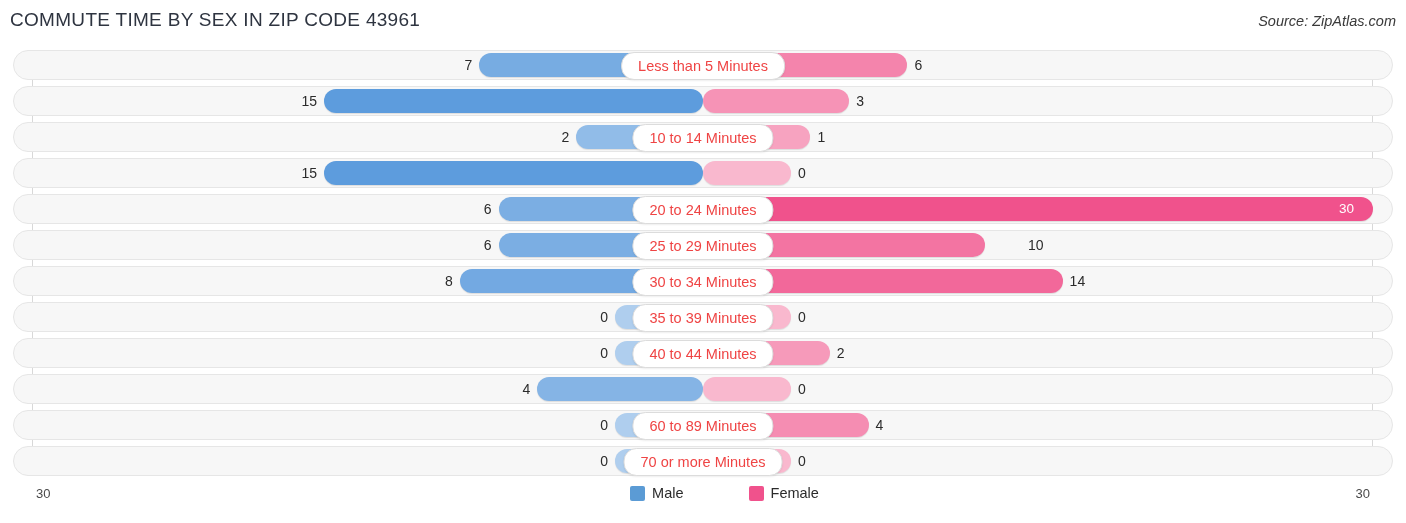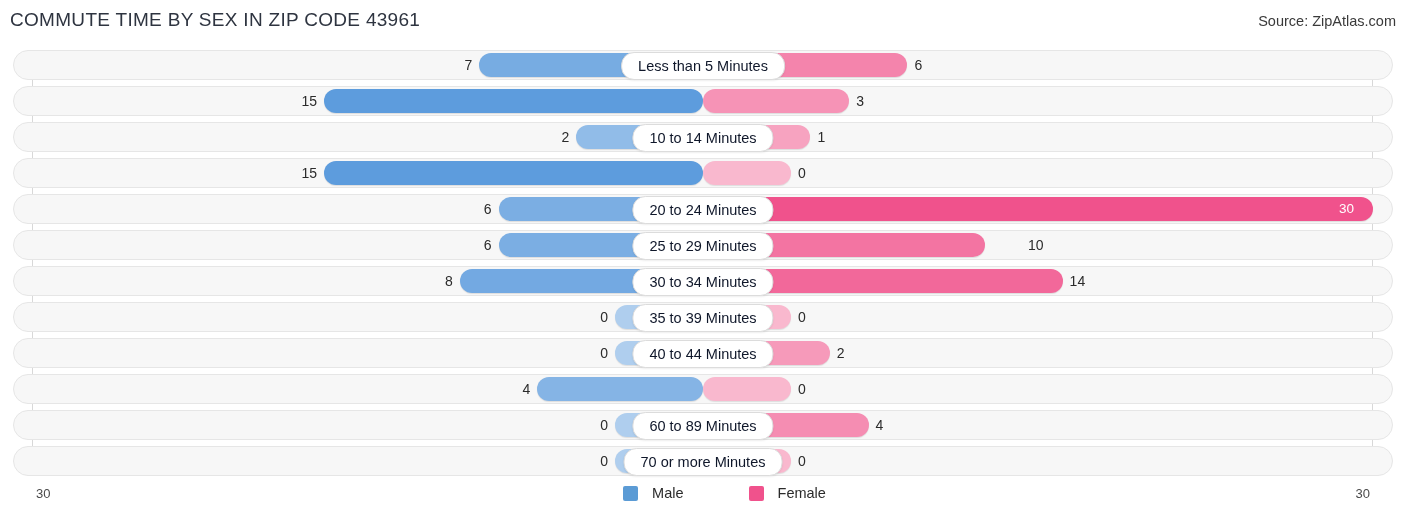--- a/index.html
+++ b/index.html
@@ -13,21 +13,21 @@
   #chart-root{position:absolute;inset:0;}
 
   
   .title{
     position:absolute;left:10px;top:9px;
     font-size:19px;letter-spacing:.3px;
     color:#2e3440;white-space:nowrap;
   }
   .source{
     position:absolute;right:10px;top:13px;
-    font-size:14.5px;color:#3a3a3a;
+    font-size:14.5px;font-style:italic;color:#3a3a3a;
     white-space:nowrap;
     text-align:right;
   }
 
   
   .plot{position:absolute;left:0;top:50px;width:1406px;height:432px;}
 
   .axis-line{position:absolute;top:0;bottom:14px;width:1px;background:#d8d8d8;}
   .axis-left{left:32px;}
   .axis-right{left:1372px;}
@@ -63,38 +63,38 @@
   .val-female{text-align:left;}
   .val-inside{color:#ffffff;font-size:13.5px;}
 
   .catpill{
     position:absolute;top:2px;height:26px;line-height:26px;
     left:50%;transform:translateX(-50%);
     background:#ffffff;
     border:1px solid #dcdcdc;
     border-radius:13px;
     padding:0 16px;
-    font-size:14.5px;color:#0f172a;
+    font-size:14.5px;color:#ef4444;
     white-space:nowrap;
     box-shadow:0 1px 2px rgba(0,0,0,.07);
     z-index:5;
   }
 
   
   .axis-tick{
     position:absolute;top:486px;font-size:13px;color:#4a4a4a;
   }
   .tick-left{left:36px;}
   .tick-right{right:36px;}
 
   .legend{
     position:absolute;top:485px;left:0;width:1406px;
     display:flex;justify-content:center;align-items:center;gap:22px;
   }
-  .legend-item{display:flex;align-items:center;gap:14px;padding-left:43px;}
+  .legend-item{display:flex;align-items:center;gap:7px;padding-left:43px;}
   .swatch{width:15px;height:15px;border-radius:2px;display:block;}
   .legend-label{font-size:14.5px;color:#2b2b2b;}
 </style>
 </head>
 <body>
 
 <div id="chart-root">
 
   <div class="title">COMMUTE TIME BY SEX IN ZIP CODE 43961</div>
   <div class="source">Source: ZipAtlas.com</div>

